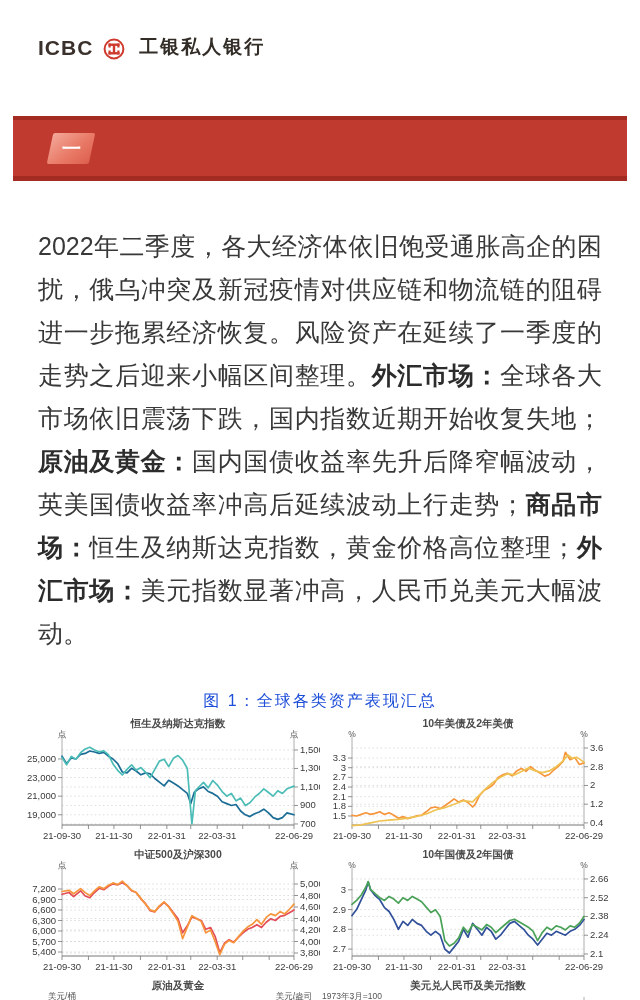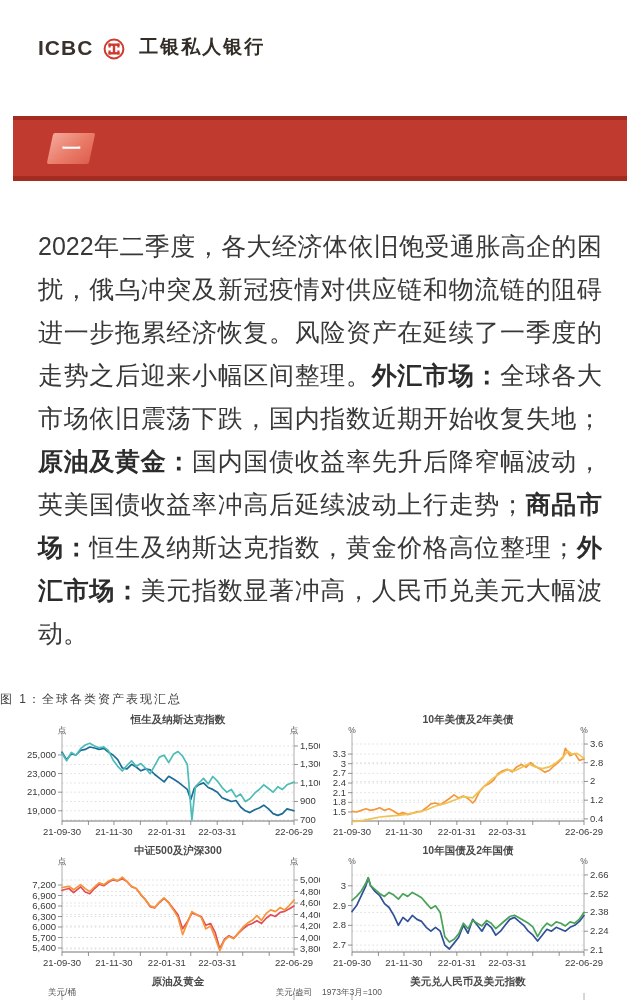--- a/index.html
+++ b/index.html
@@ -11,21 +11,21 @@
     border-top:4px solid #a42b22;border-bottom:5px solid #a42b22;
     display:flex;align-items:center;}
   .badge{width:42px;height:31px;margin-left:37px;transform:skewX(-12deg);
     background:linear-gradient(135deg,#f4a89a 0%,#e97b68 55%,#dd5f4d 100%);
     border-radius:2px;display:flex;align-items:center;justify-content:center;}
   .badge span{transform:skewX(12deg);color:#fff;font-size:19px;font-weight:bold;}
   .banner-title{color:#fff;font-size:21px;font-weight:bold;letter-spacing:1.5px;margin-left:16px;}
   .para{margin:44px 38px 0 38px;font-size:25px;line-height:43px;color:#383838;
     text-align:justify;text-align-last:left;}
   .para .b{font-weight:bold;color:#2c2c2c;}
-  .caption{margin-top:36px;text-align:left;font-size:12px;color:#404040;letter-spacing:2px;}
+  .caption{margin-top:36px;text-align:center;font-size:16px;color:#1d4ed8;letter-spacing:2px;}
   .figure{position:relative;width:640px;height:312px;margin-top:0;}
   .chart-cell{position:absolute;width:310px;height:131px;}
   .chart-cell svg text{font-family:"Liberation Sans","DejaVu Sans",sans-serif;}
 </style>
 </head>
 <body>
 
 <div class="header">
   <span class="icbc-word">ICBC</span>
   <svg width="22" height="22" viewBox="0 0 22 22">

